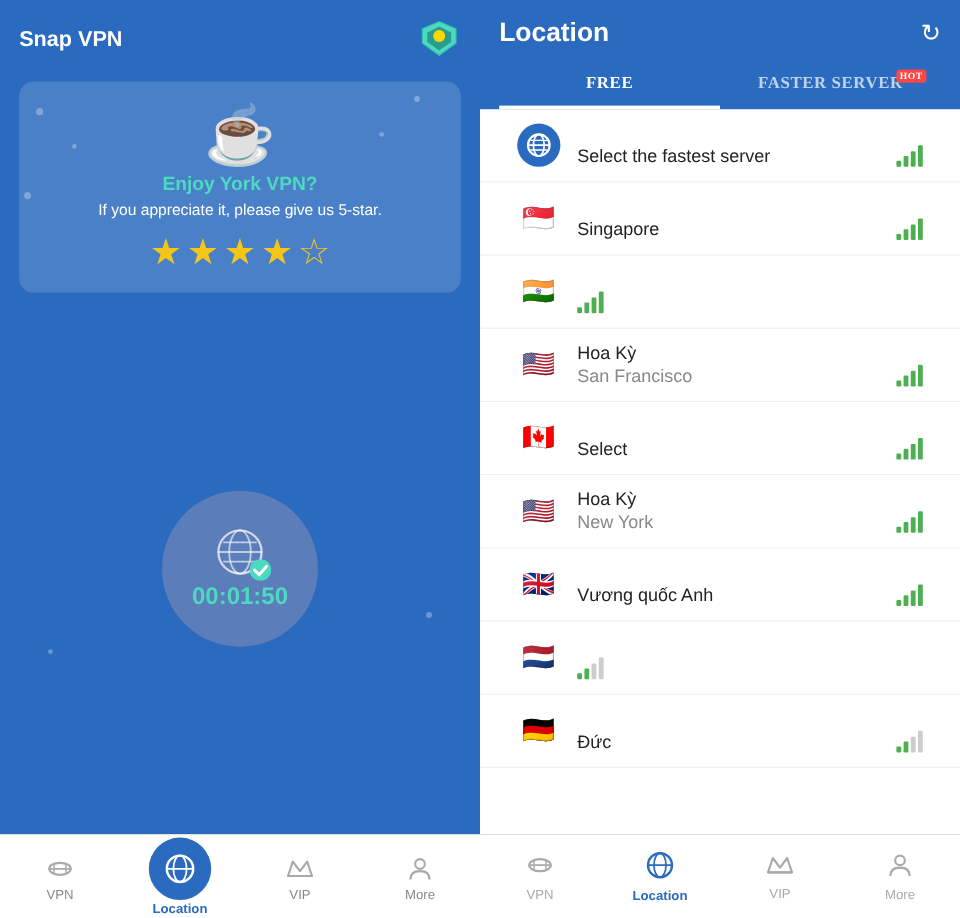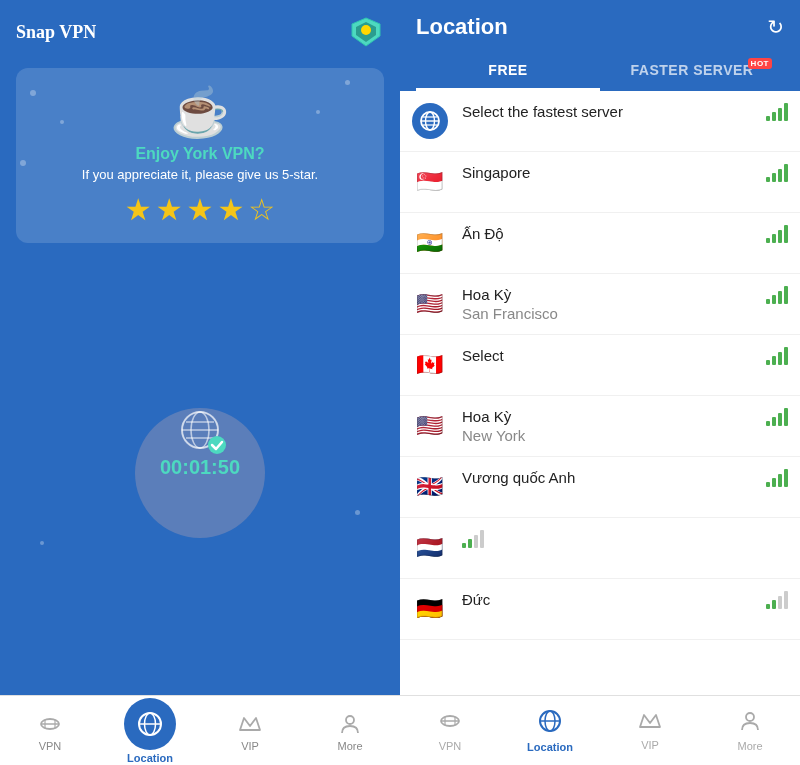--- a/index.html
+++ b/index.html
@@ -19,21 +19,20 @@
       display: flex;
       flex-direction: column;
       position: relative;
     }
 
     .left-header {
       display: flex;
       align-items: center;
       justify-content: space-between;
       padding: 14px 16px 10px;
-      font-family: Liberation Serif, serif;
     }
 
     .app-title {
       color: white;
       font-size: 18px;
       font-weight: 600;
     }
 
     .header-icon {
       width: 36px;
@@ -89,21 +88,21 @@
     }
 
     .vpn-circle {
       width: 130px;
       height: 130px;
       border-radius: 50%;
       background: rgba(150,150,180,0.45);
       display: flex;
       flex-direction: column;
       align-items: center;
-      justify-content: flex-start;
+      justify-content: center;
       position: relative;
     }
 
     .vpn-circle-inner {
       display: flex;
       flex-direction: column;
       align-items: center;
     }
 
     .timer-text {
@@ -191,20 +190,21 @@
 
     .refresh-icon {
       color: white;
       font-size: 20px;
       cursor: pointer;
     }
 
     .tabs {
       display: flex;
       gap: 0;
+      font-family: Liberation Serif, serif;
     }
 
     .tab {
       flex: 1;
       text-align: center;
       padding: 10px 0;
       color: rgba(255,255,255,0.7);
       font-size: 14px;
       font-weight: 600;
       cursor: pointer;
@@ -229,22 +229,22 @@
       right: 12px;
     }
 
     .server-list {
       flex: 1;
       overflow-y: auto;
     }
 
     .server-item {
       display: flex;
-      align-items: flex-start;
-      padding: 12px 12px;
+      align-items: flex-end;
+      padding: 12px 31px;
       border-bottom: 1px solid #f0f0f0;
       cursor: pointer;
     }
 
     .flag {
       width: 36px;
       height: 36px;
       border-radius: 50%;
       margin-right: 14px;
       display: flex;
@@ -506,23 +506,20 @@
       <div class="signal-bars">
         <div class="bar b1"></div>
           <div class="bar b2"></div>
           <div class="bar b3"></div>
           <div class="bar b4"></div>
       </div>
     </div>
 
     <div class="server-item">
       <div class="flag">🇮🇳</div>
-      <div class="server-info">
-        <div class="server-name">Ấn Độ</div>
-      </div>
       <div class="signal-bars">
         <div class="bar b1"></div>
           <div class="bar b2"></div>
           <div class="bar b3"></div>
           <div class="bar b4"></div>
       </div>
     </div>
 
     <div class="server-item">
       <div class="flag">🇺🇸</div>

